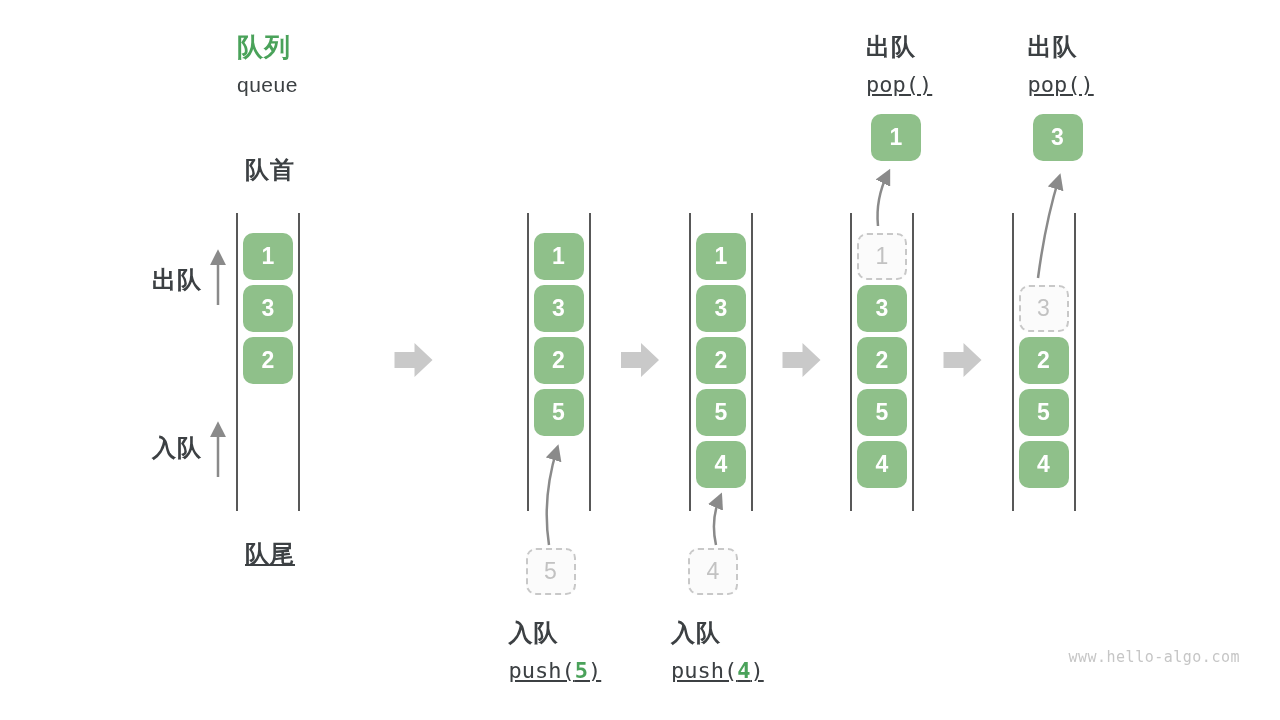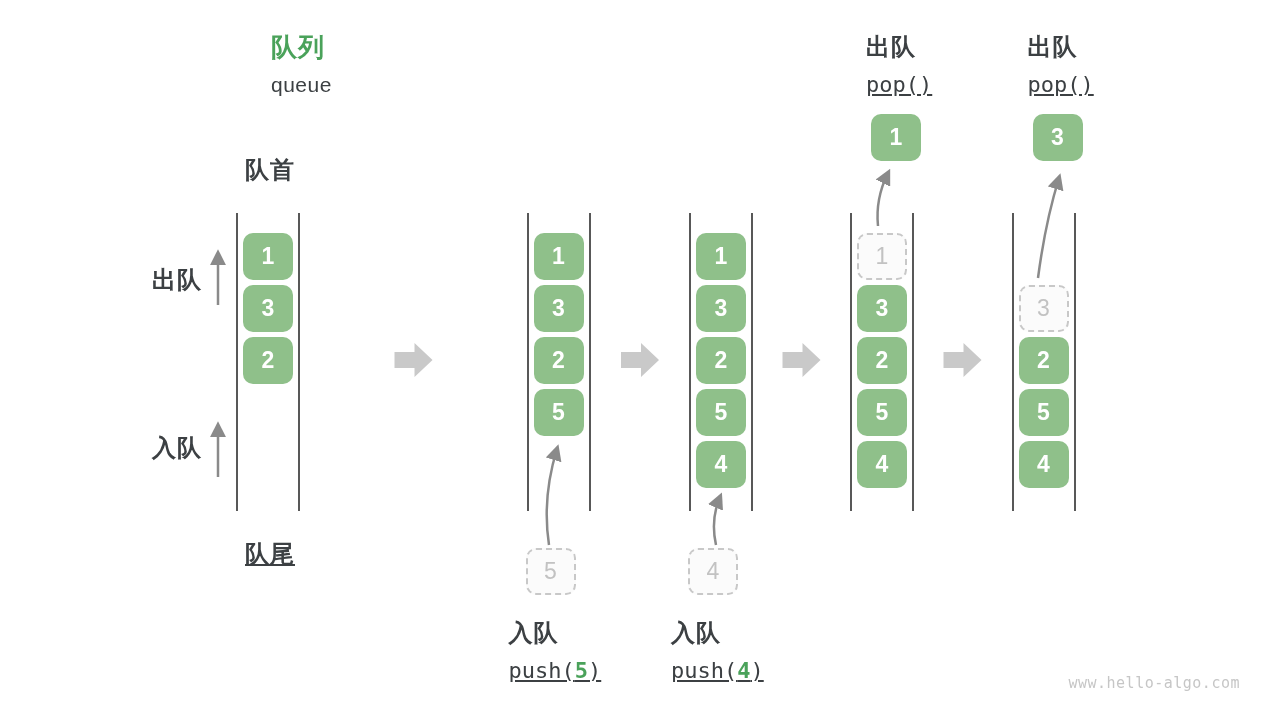--- a/index.html
+++ b/index.html
@@ -44,21 +44,21 @@
     font-size:15px; color:var(--watermark-gray); letter-spacing:0.5px;
   }
 
   svg.arrow-layer { position:absolute; left:0; top:0; width:1280px; height:720px; pointer-events:none; }
 </style>
 </head>
 <body>
 
 <div class="canvas">
 
-  <div class="abs" style="left:237px; top:30px;margin-left:34px;">
+  <div class="abs" style="left:237px; top:30px;">
     <div class="title-zh">队列</div>
     <div class="title-en">queue</div>
   </div>
 
   <div class="abs zh-label" style="left:245px; top:154px;">队首</div>
   <div class="abs zh-label" style="left:245px; top:538px;text-decoration:underline;">队尾</div>
   <div class="abs zh-label" style="left:152px; top:264px;">出队</div>
   <div class="abs zh-label" style="left:152px; top:432px;">入队</div>
 
   <svg class="arrow-layer" id="arrow-layer" viewBox="0 0 1280 720">
@@ -136,14 +136,14 @@
         <div class="qbox" style="left: 1018.5px; top: 389px;">5</div>
         <div class="qbox" style="left: 1018.5px; top: 441px;">4</div>
         <div class="qbox" style="left: 1032.5px; top: 114px;">3</div>
         <div class="abs op-block" style="left: 1027.5px; top: 31px;">
           <div class="zh-label">出队</div>
           <div class="code"><span>pop()</span></div>
         </div>
       </div>
     </div>
 
-  <div class="abs watermark" style="right:40px; top:674px;">www.hello-algo.com</div>
+  <div class="abs watermark" style="right:40px; top:648px;">www.hello-algo.com</div>
 </div>
 
 </body></html>

